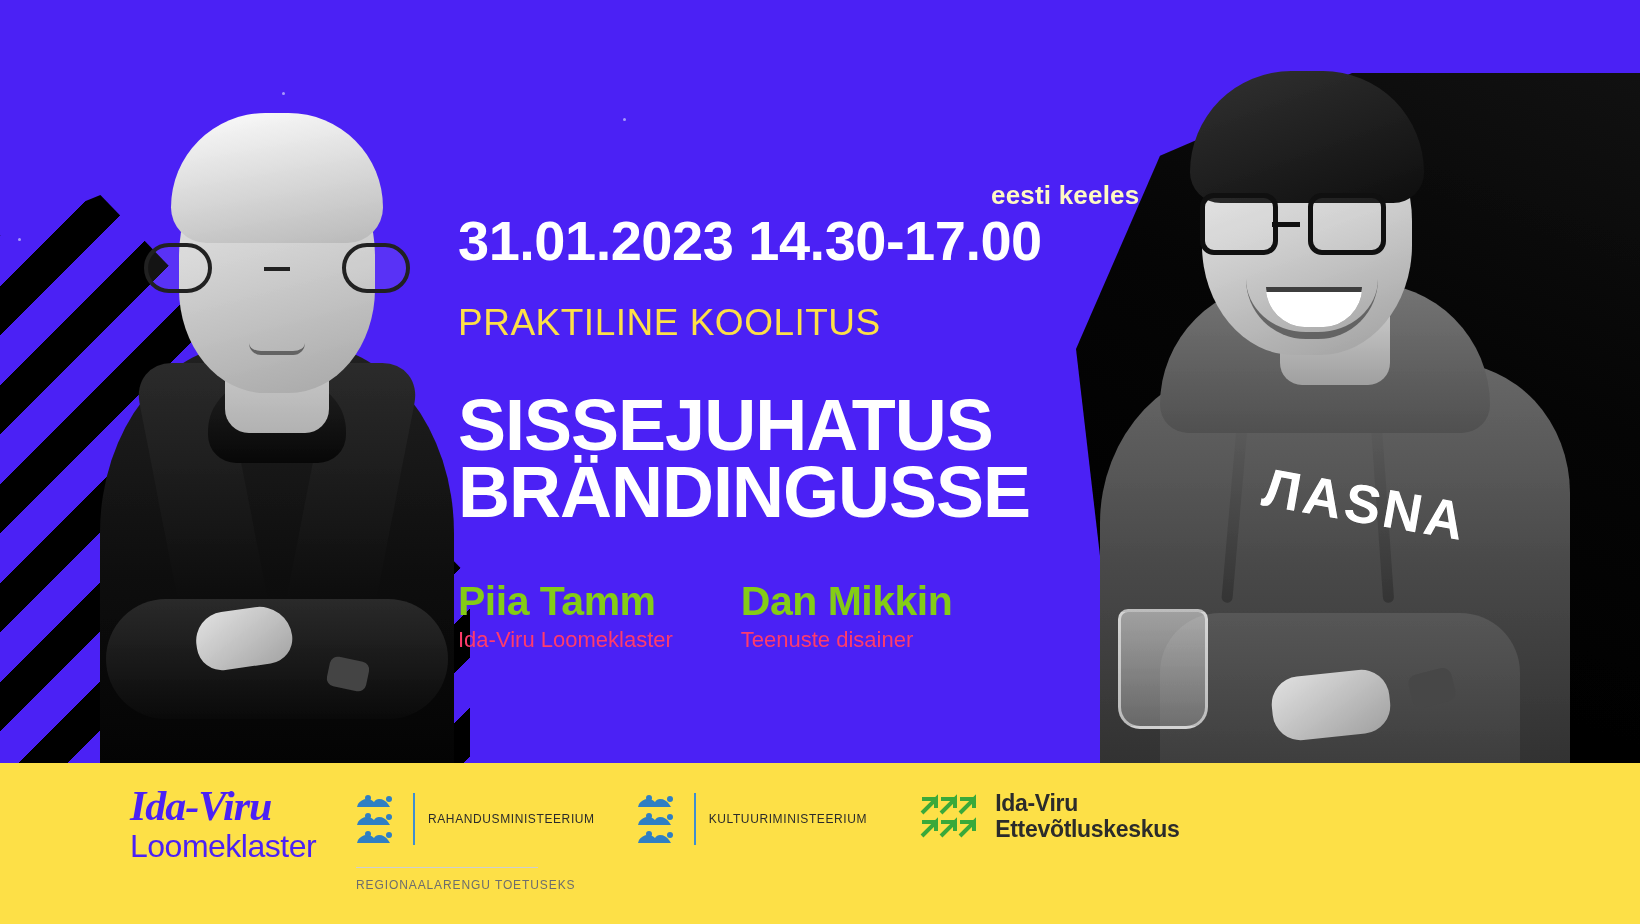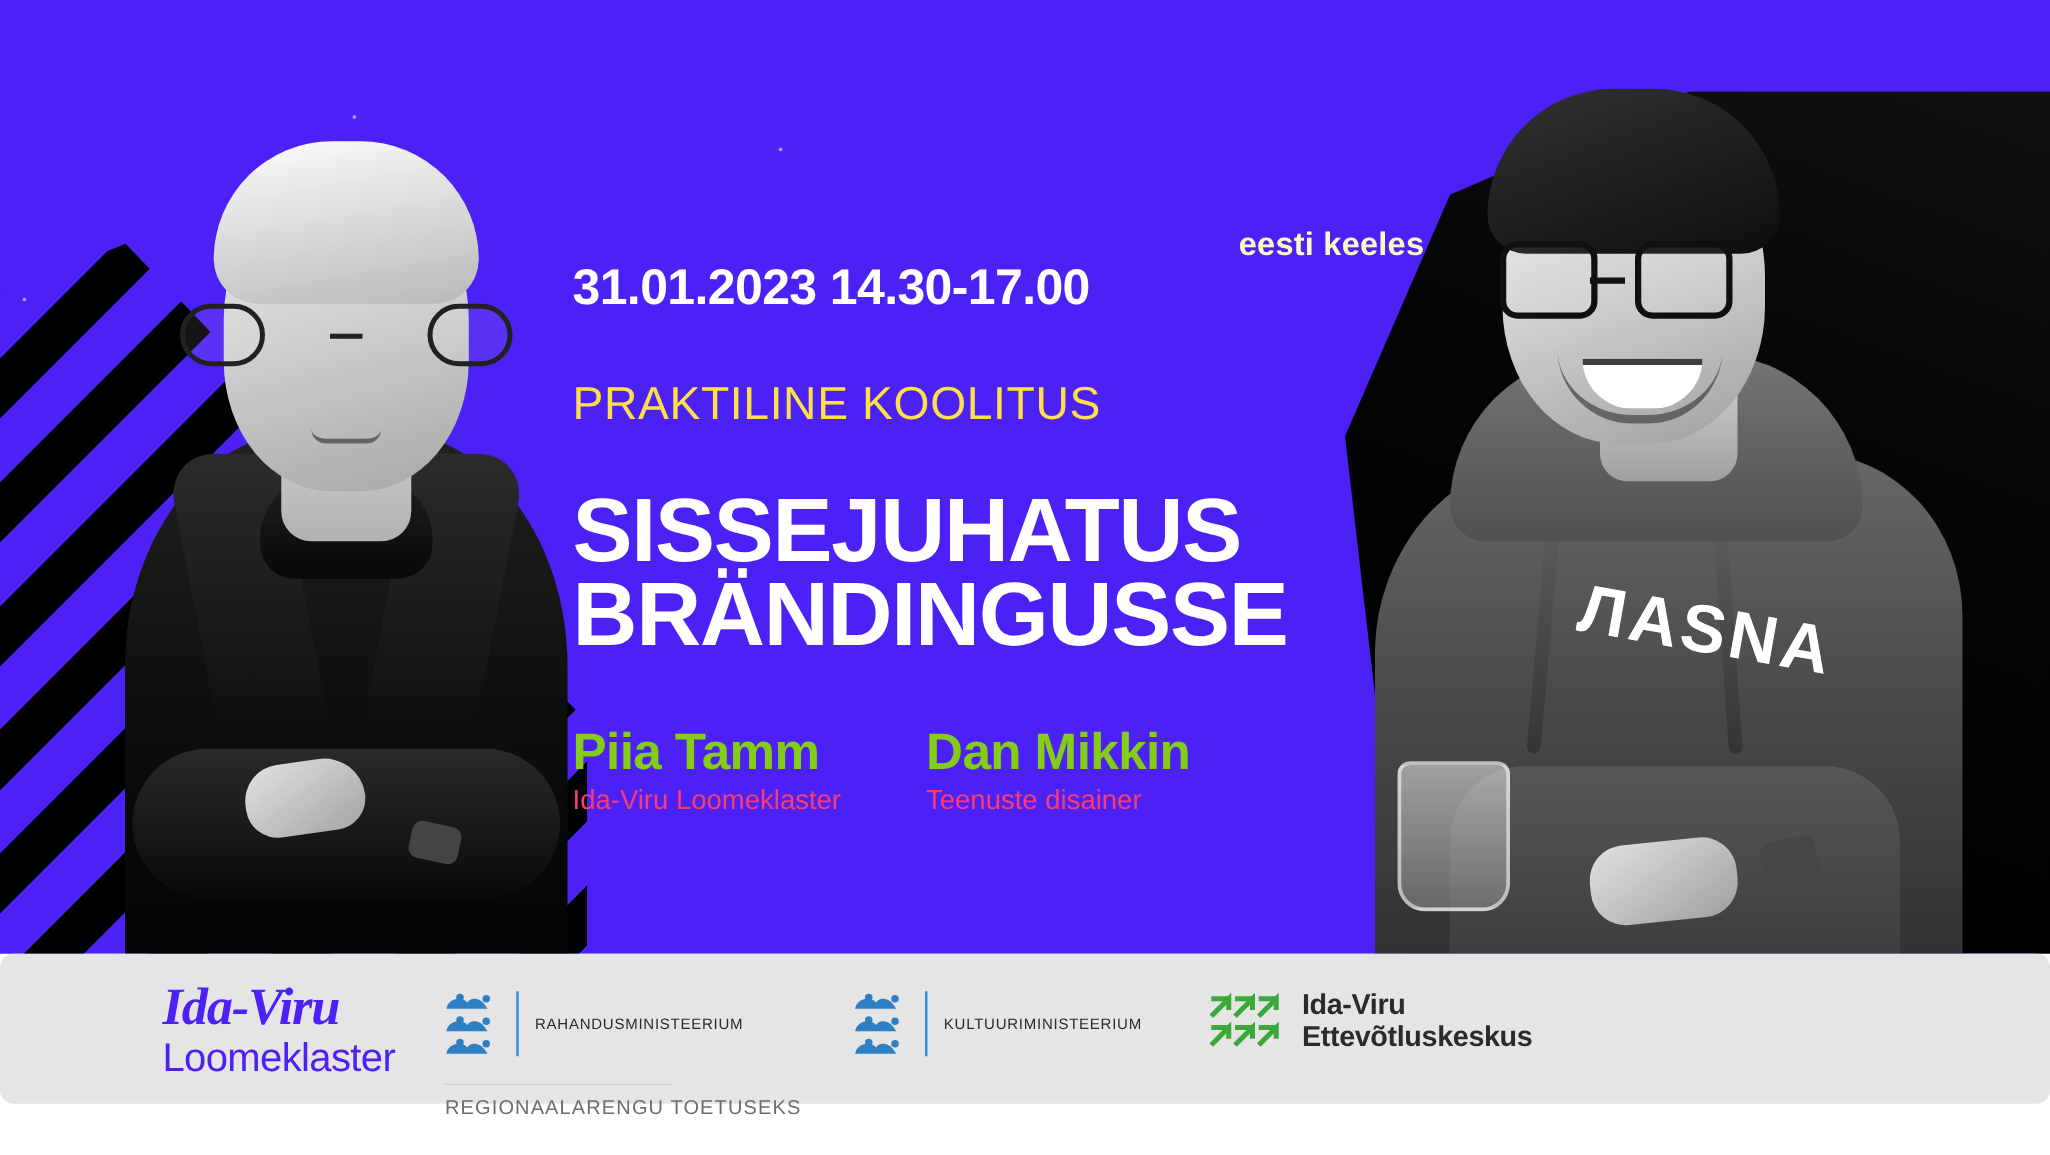--- a/index.html
+++ b/index.html
@@ -294,21 +294,21 @@
     font-weight:700;
     letter-spacing:.2px;
     white-space:nowrap;
   }
 
   .event-date {
     position:absolute;
     left:0;
     top:208px;
     color:#ffffff;
-    font-size:40px;
+    font-size:56px;
     font-weight:700;
     letter-spacing:-0.5px;
     white-space:nowrap;
   }
 
   .event-kind {
     position:absolute;
     left:0;
     top:302px;
     color:#fde047;
@@ -360,25 +360,24 @@
     font-size:22px;
     font-weight:400;
     white-space:nowrap;
     line-height:1.5;
   }
 
   
   .footer {
     position:absolute;
     left:0; top:763px;
-    width:1640px; height:120px;
-    background:#e5e5e5;
+    width:1640px; height:161px;
+    background:#fde047;
     display:flex;
     align-items:flex-start;
-    border-radius:11px;
   }
 
   .logo-row {
     position:absolute;
     left:130px;
     top:0;
     display:flex;
     align-items:flex-start;
     gap:0;
   }
@@ -438,21 +437,21 @@
     font-family:Liberation Sans, sans-serif;
   }
   .min-rule {
     width:182px;
     height:1px;
     background:#cfcfcf;
     margin:22px 0 10px 0;
   }
   .min-sub {
     color:#6d6d6d;
-    font-size:16px;
+    font-size:12px;
     letter-spacing:.9px;
   }
 
   .logo-ministry2 {
     padding-top:30px;
     margin-left:42px;
   }
 
   
   .logo-ivek {

